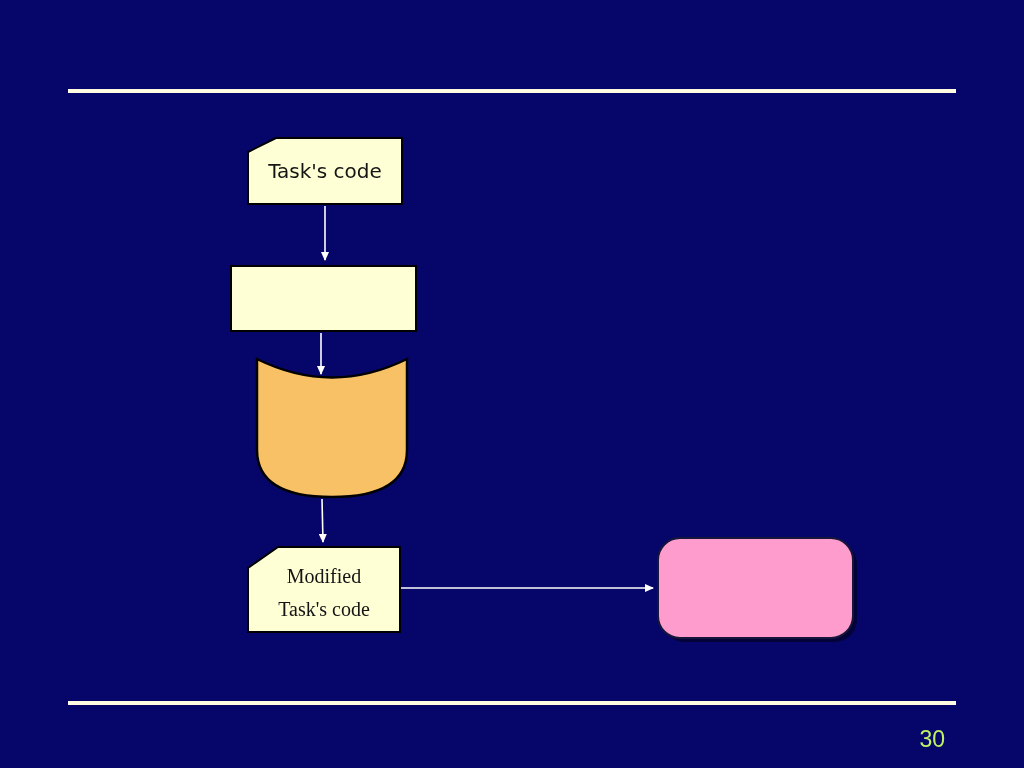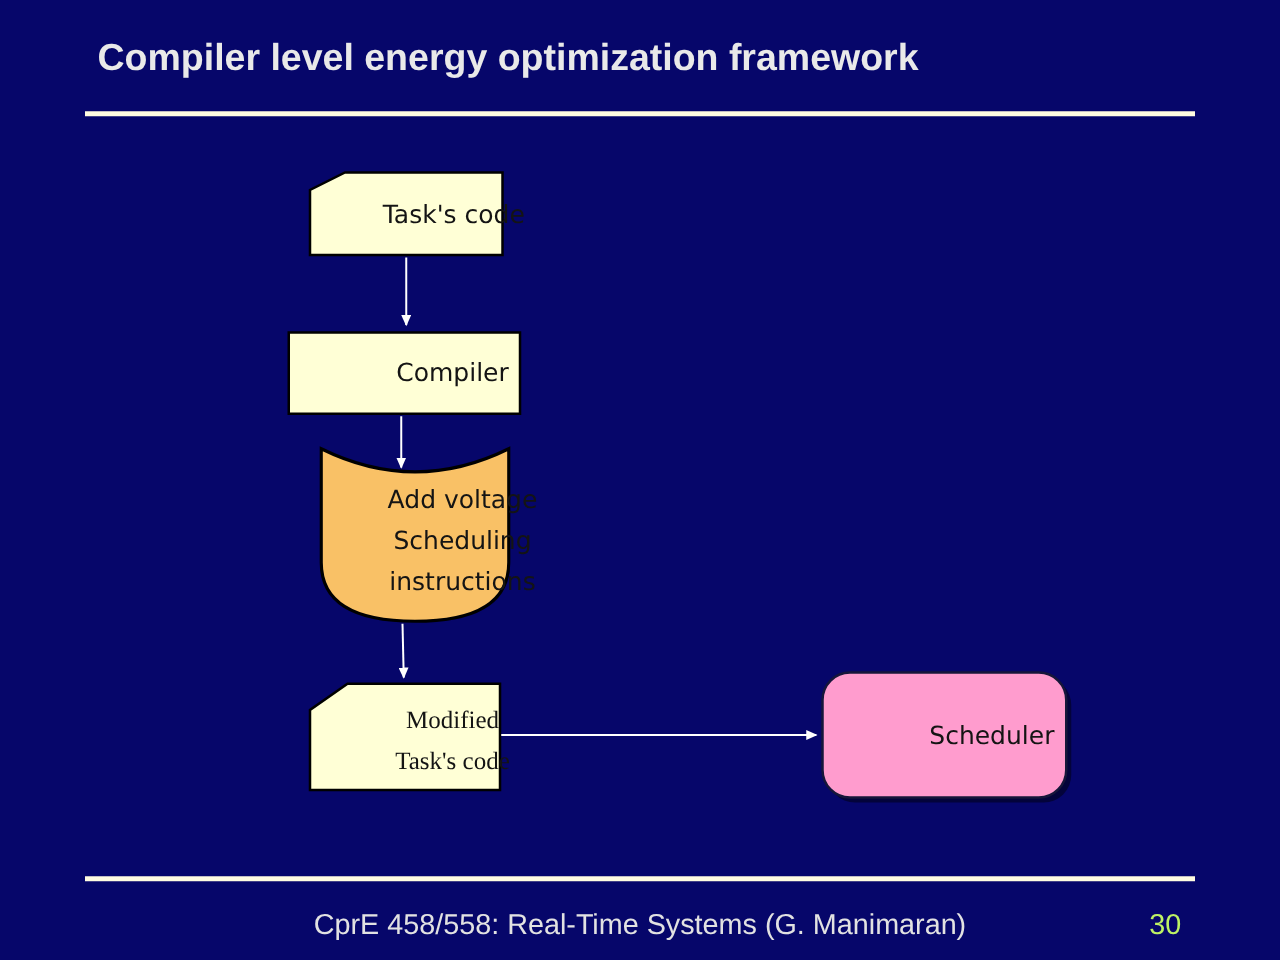--- a/index.html
+++ b/index.html
@@ -46,21 +46,20 @@
     display: flex;
     align-items: center;
     justify-content: center;
     text-align: center;
     font-family: "DejaVu Sans", sans-serif;
     font-size: 20px;
     color: #141414;
     line-height: 33px;
     white-space: pre-line;
     pointer-events: none;
-    padding-left: 38px;
   }
   .label-task     { left: 248px; top: 138px; width: 154px; height: 66px; }
   .label-compiler { left: 232px; top: 266px; width: 184px; height: 65px; }
   .label-voltage  { left: 257px; top: 370px; width: 150px; height: 124px; }
   .label-modified { left: 248px; top: 552px; width: 152px; height: 82px; font-family: Liberation Serif, serif; }
   .label-scheduler{ left: 658px; top: 538px; width: 195px; height: 100px; }
   .footer-text {
     position: absolute;
     left: 0; top: 726px;
     width: 1024px;
@@ -76,21 +75,20 @@
     font-size: 23px;
     color: #bef264;
     font-family: "Liberation Sans", sans-serif;
   }
 </style>
 </head>
 <body>
 
 <div class="slide">
 
-  <div class="slide-title">Compiler level energy optimization framework</div>
   <div class="rule rule-top"></div>
 
   <svg class="diagram-svg" viewBox="0 0 1024 768" xmlns="http://www.w3.org/2000/svg">
     <defs>
       <marker id="arrowhead" markerWidth="10" markerHeight="8" refX="8" refY="4" orient="auto" markerUnits="userSpaceOnUse">
         <path d="M0,0 L9,4 L0,8 Z" fill="#FFFFFF"></path>
       </marker>
     </defs>
 
     <path class="shape-yellow" d="M 276 138 L 402 138 L 402 204 L 248 204 L 248 152 Z"></path>
@@ -107,25 +105,19 @@
 
     <path class="shape-yellow" d="M 278 547 L 400 547 L 400 632 L 248 632 L 248 568 Z"></path>
 
     <line class="arrow-line" x1="401" y1="588" x2="653" y2="588" marker-end="url(#arrowhead)"></line>
 
     <rect class="shape-shadow" x="662" y="542" width="195" height="100" rx="22"></rect>
     <rect class="shape-pink" x="658" y="538" width="195" height="100" rx="22"></rect>
   </svg>
 
   <div class="node-label label-task">Task's code</div>
-  <div class="node-label label-compiler">Compiler</div>
-  <div class="node-label label-voltage">Add voltage
-Scheduling
-instructions</div>
   <div class="node-label label-modified">Modified
 Task's code</div>
-  <div class="node-label label-scheduler">Scheduler</div>
 
   <div class="rule rule-bottom"></div>
-  <div class="footer-text">CprE 458/558: Real-Time Systems (G. Manimaran)</div>
   <div class="page-number">30</div>
 
 </div>
 
 </body></html>

